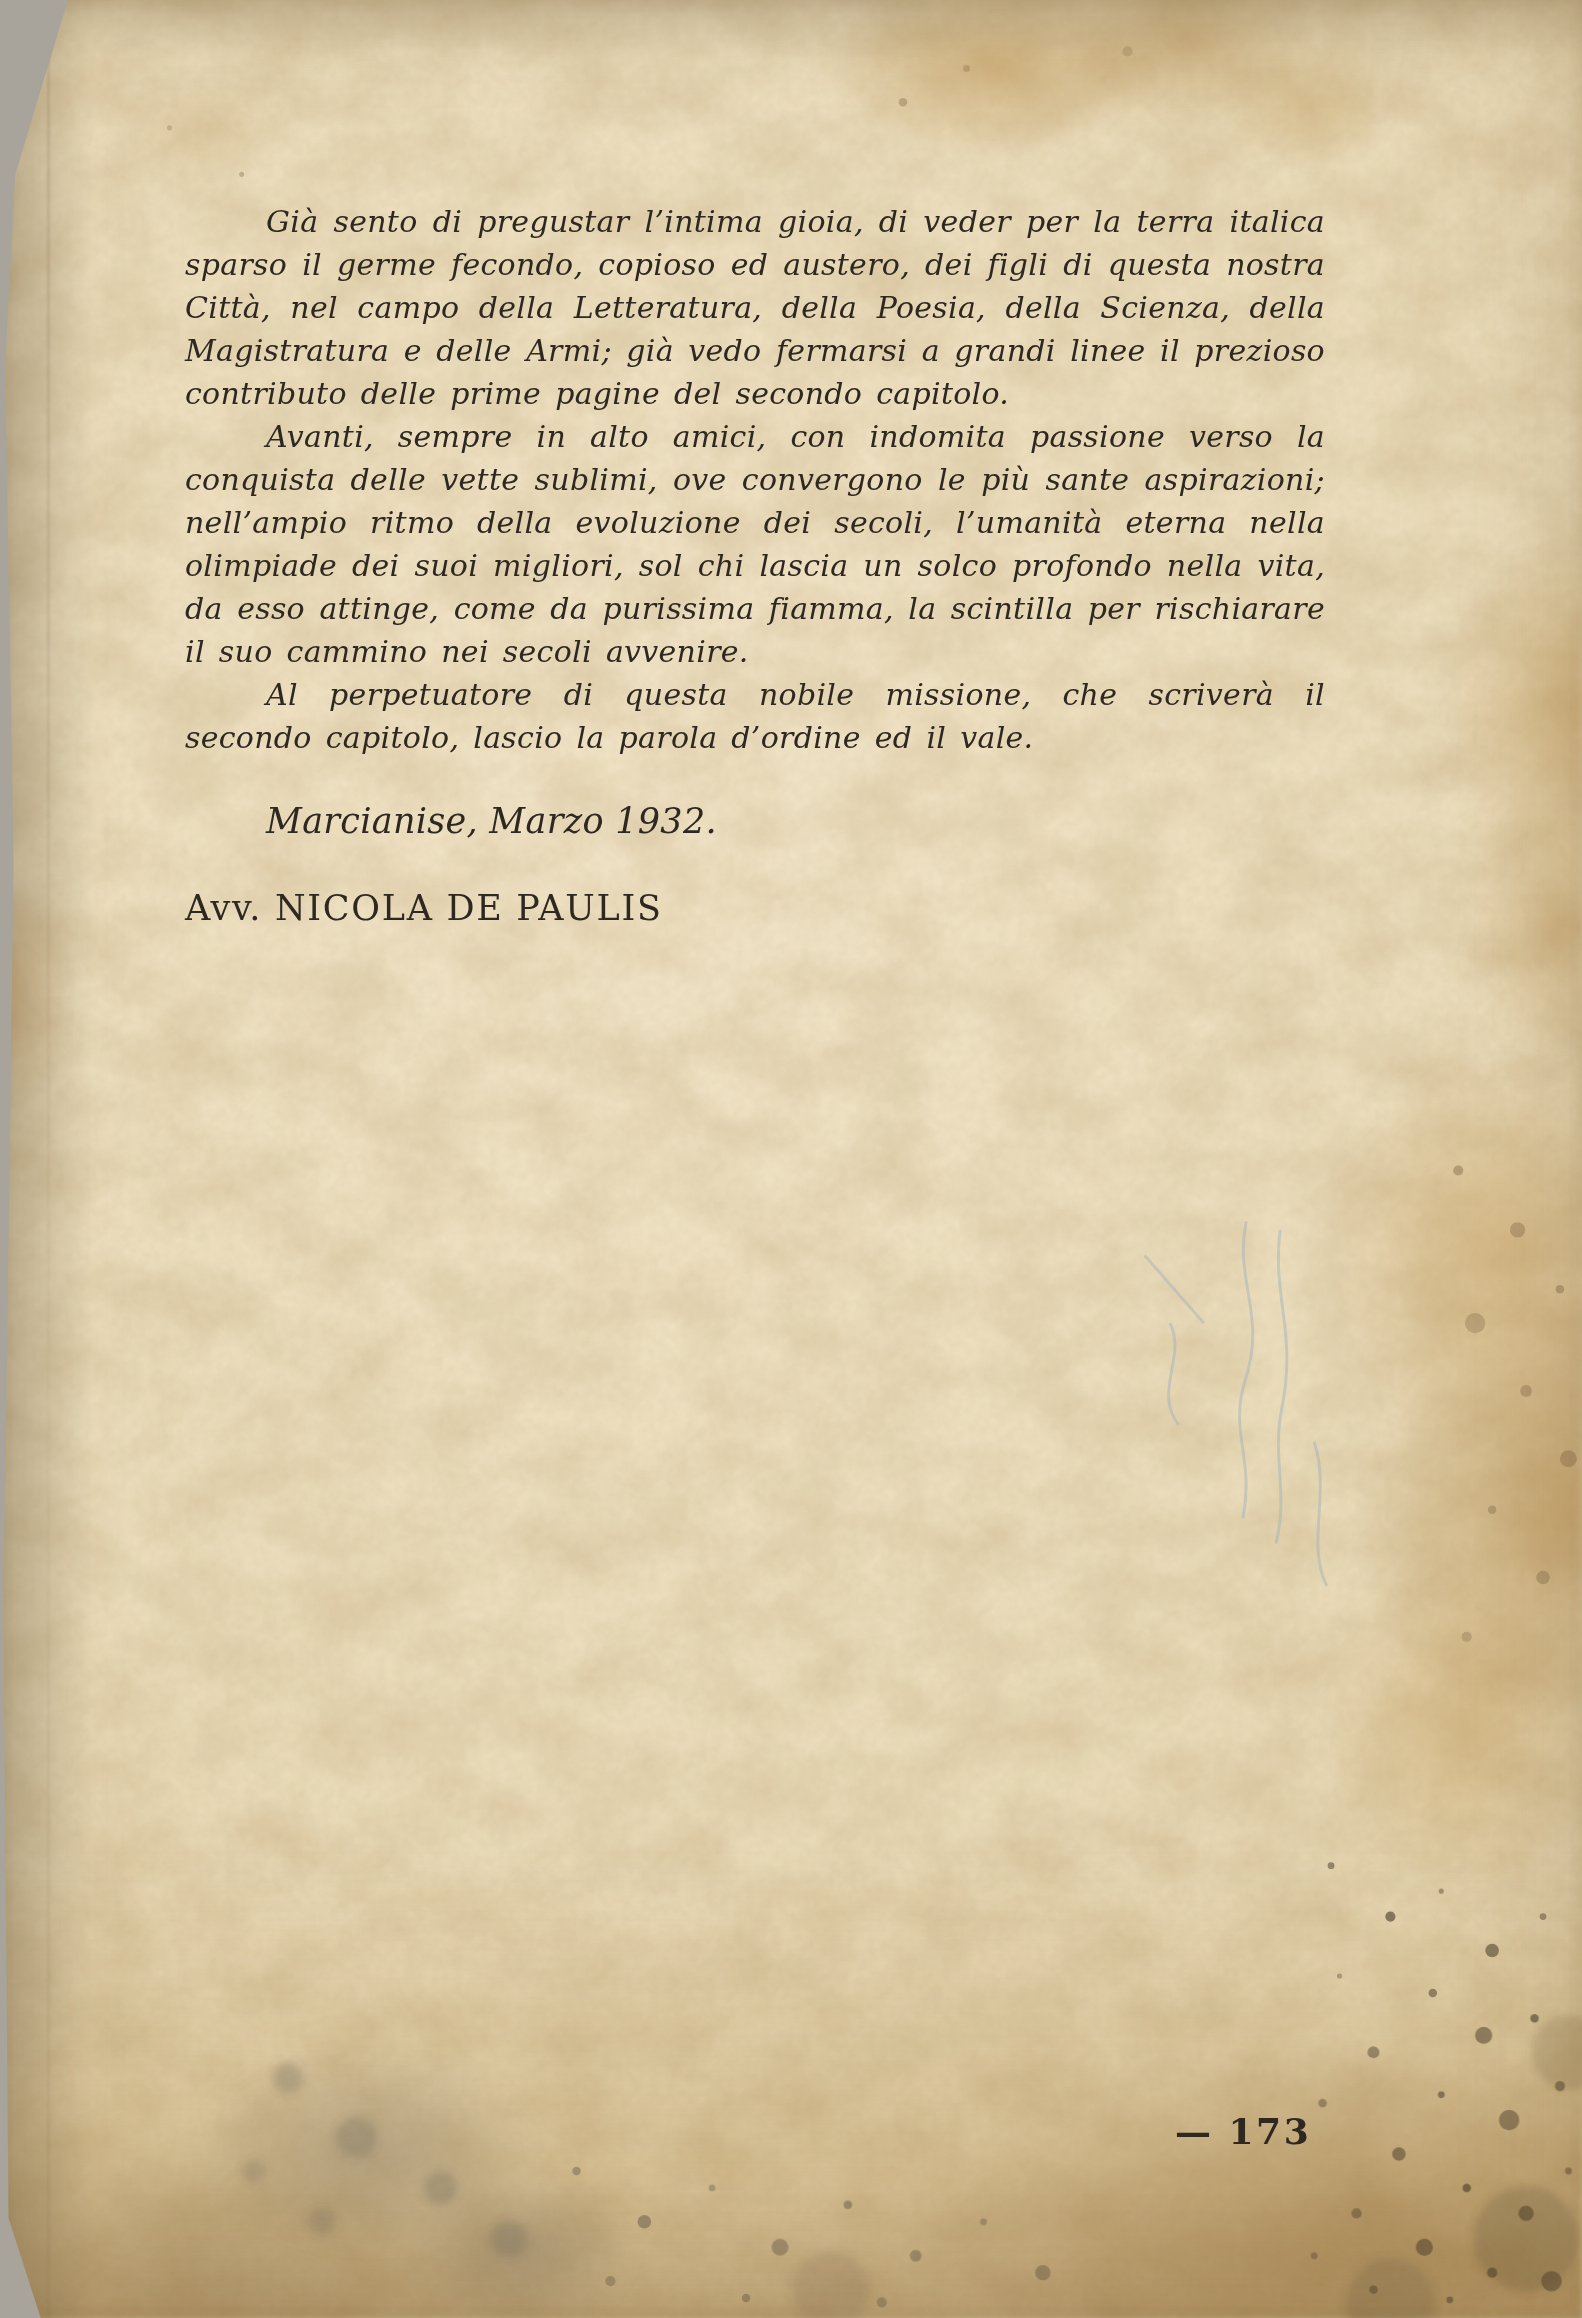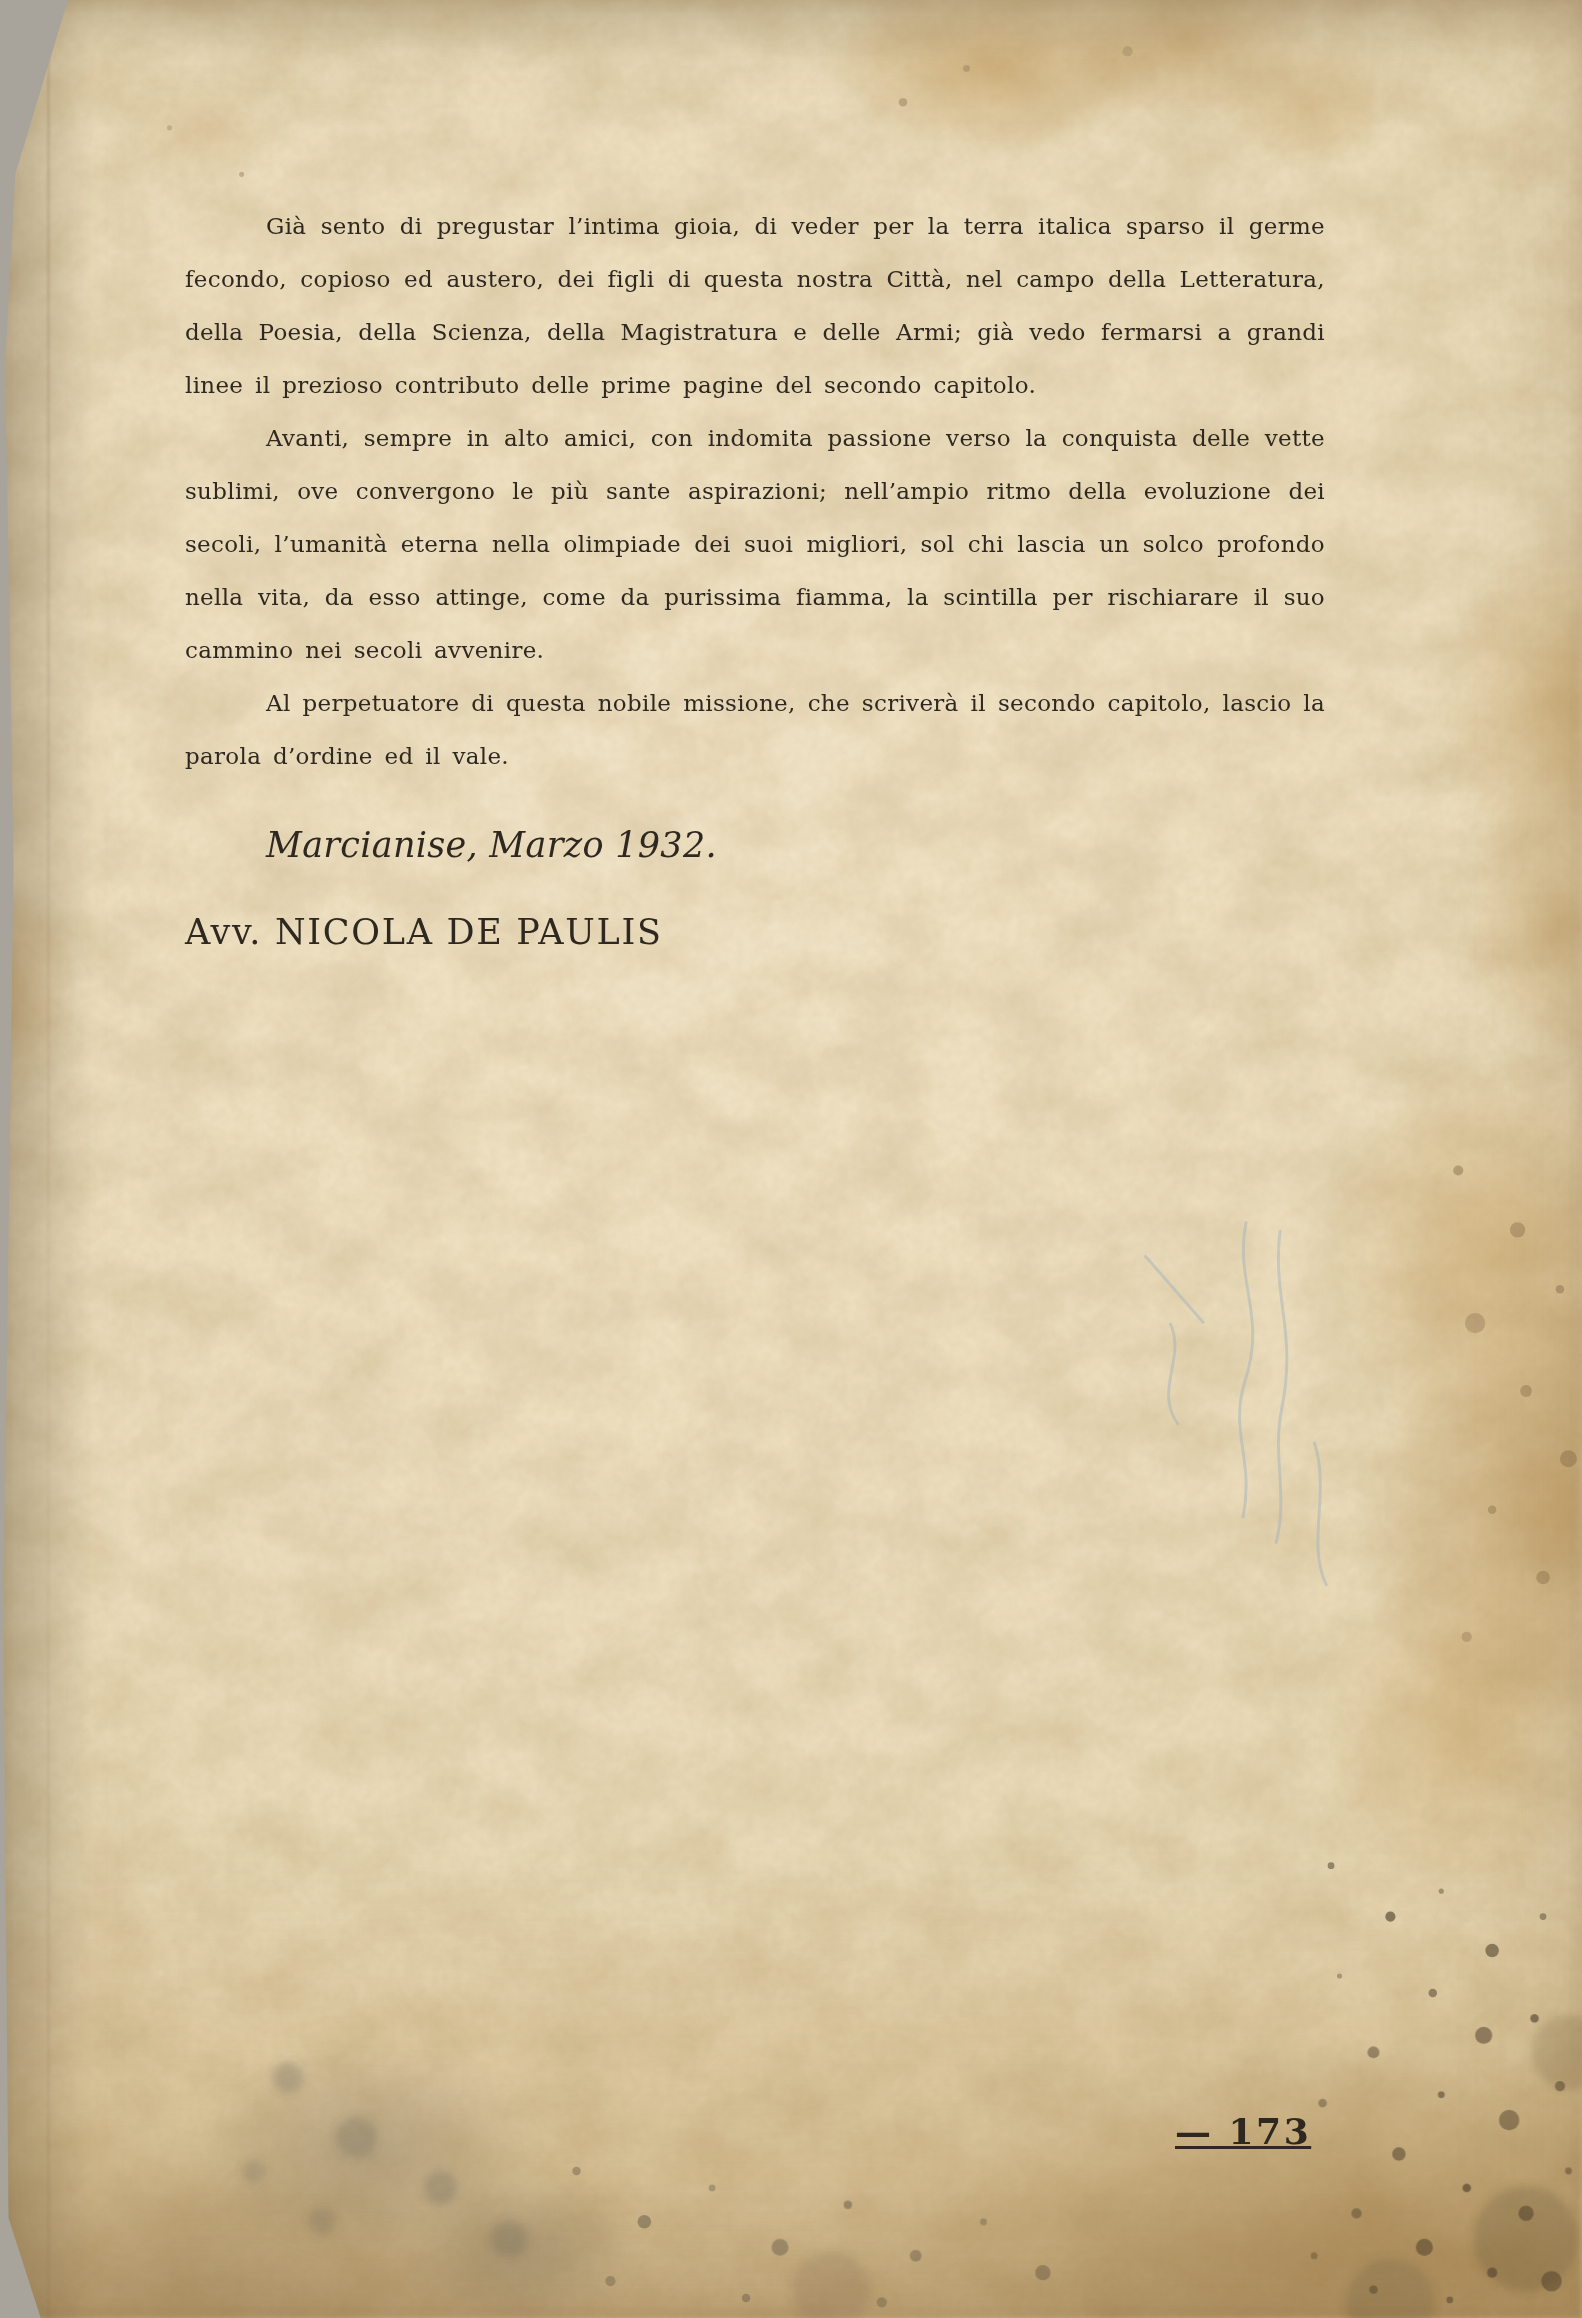--- a/index.html
+++ b/index.html
@@ -71,36 +71,36 @@
       radial-gradient(ellipse 45% 40% at 45% 55%, rgba(110,100,85,.30), rgba(110,100,85,0) 70%),
       radial-gradient(ellipse 30% 30% at 72% 82%, rgba(100,92,78,.28), rgba(100,92,78,0) 70%);
     filter:blur(7.6px); }
   .texture, .speckle-layer { position:absolute; left:0; top:0; pointer-events:none; }
   .texture { mix-blend-mode:multiply; }
   .content {
     position:absolute; left:185px; top:200px; width:1140px;
     color:#2e2820;
   }
   .body-par {
-    font-size:23px; line-height:53px;
+    font-style:italic; font-size:30px; line-height:43px;
     text-align:justify; text-indent:81px;
     letter-spacing:0.3px; word-spacing:4.2px;
   }
   .dateline {
     font-style:italic; font-size:35px; line-height:53px;
     margin-top:36px; text-indent:81px; letter-spacing:0.3px;
   }
   .signature {
     font-style:normal; font-size:35px; line-height:53px;
     margin-top:34px; text-align:left; padding-right:75px;
     letter-spacing:1.7px;
   }
   .page-number {
     position:absolute; left:1175px; top:2110px;
-    font-size:36px; font-weight:bold; color:#2e2820; letter-spacing:2.5px;text-decoration:underline;
+    font-size:36px; font-weight:bold; color:#2e2820; letter-spacing:2.5px;
   }
 </style>
 </head>
 <body>
 
 <div class="paper">
 
   <svg class="texture" width="1582" height="2319" viewBox="0 0 1866 2734">
     <defs>
       <filter id="blotchNoise" x="0" y="0" width="100%" height="100%">

